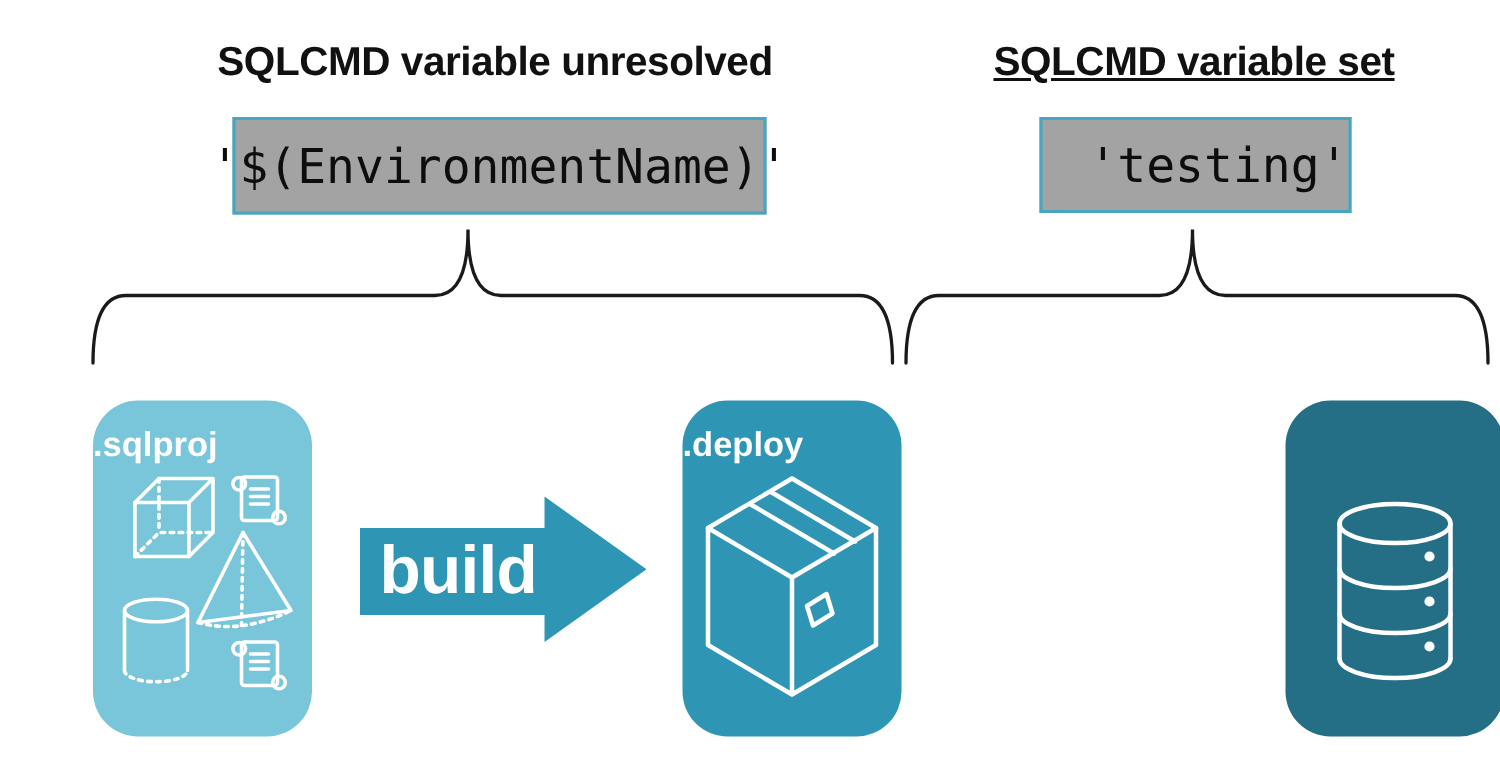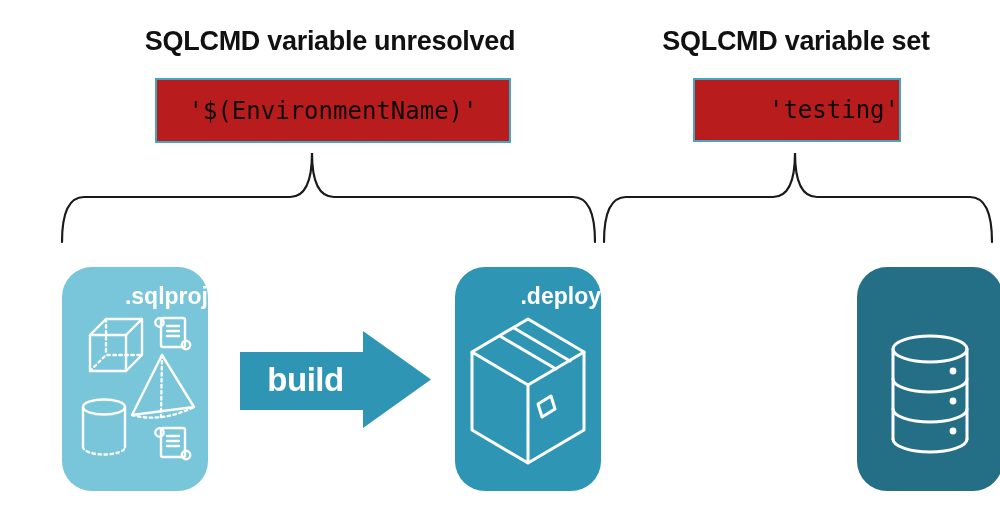--- a/index.html
+++ b/index.html
@@ -6,55 +6,55 @@
   .canvas{
     position:relative;width:1000px;height:522px;background:#fff;overflow:hidden;
     font-family:"Liberation Sans",sans-serif;
     margin-left:27px;
   }
   .title{
     position:absolute;top:24px;height:34px;line-height:34px;text-align:center;
     font-size:27px;font-weight:700;color:var(--text-color,#111);letter-spacing:-0.3px;
   }
   .title-left{left:103px;width:400px;}
-  .title-right{left:619px;width:300px;}
+  .title-right{left:619px;width:300px;text-decoration:underline;}
   .codebox{
-    position:absolute;top:78px;background:#b91c1c;
+    position:absolute;top:78px;background:#a3a3a3;
     border:2px solid var(--code-box-border,#45A6C0);
     display:flex;align-items:center;justify-content:center;
-    font-family:"DejaVu Sans Mono",monospace;font-size:24px;color:#0d0d0d;
+    font-family:"DejaVu Sans Mono",monospace;font-size:32px;color:#0d0d0d;
   }
   .codebox-left{left:128px;width:352px;height:61px;}
   .codebox-right{left:666px;width:204px;height:60px;justify-content:flex-end;}
   .braces{position:absolute;left:0;top:0;pointer-events:none;}
   .braces path{fill:none;stroke:var(--brace-stroke,#1a1a1a);stroke-width:2.2;stroke-linecap:round;}
   .stage{
     position:absolute;top:267px;width:146px;height:224px;border-radius:30px;
   }
   .stage-sqlproj{left:35px;background:var(--sqlproj-fill,#79C5D9);}
   .stage-dacpac{left:428px;background:var(--dacpac-fill,#2E96B4);}
   .stage-database{left:830px;background:var(--database-fill,#256F86);}
   .stage-label{
-    position:absolute;top:16px;left:0;width:100%;text-align:right;
+    position:absolute;top:16px;left:0;width:100%;text-align:left;
     font-size:23px;font-weight:700;color:#fff;
   }
   .stage-icon{position:absolute;left:0;top:0;width:146px;height:224px;}
   .stage-icon .ln{fill:none;stroke:var(--icon-stroke,#fff);stroke-width:2.4;stroke-linejoin:round;stroke-linecap:round;}
   .stage-icon .ln-thick{fill:none;stroke:var(--icon-stroke,#fff);stroke-width:3;stroke-linejoin:round;stroke-linecap:round;}
   .stage-icon .dash{stroke-dasharray:2.5,3.5;}
   .stage-icon .dot{fill:var(--icon-stroke,#fff);stroke:none;}
   .arrow{position:absolute;top:331px;height:97px;}
   .arrow-build{left:213px;width:191px;}
   .arrow-deploy{left:604px;width:194px;}
   .arrow svg{position:absolute;left:0;top:0;}
   .arrow-build polygon{fill:var(--build-arrow-fill,#2E96B4);}
   .arrow-deploy polygon{fill:var(--deploy-arrow-fill,#256F86);}
   .arrow-label{
     position:absolute;top:0;height:97px;display:flex;align-items:center;justify-content:center;
-    font-size:33px;font-weight:700;color:#fff;letter-spacing:-0.5px;
+    font-size:45px;font-weight:700;color:#fff;letter-spacing:-0.5px;
   }
   .arrow-build .arrow-label{left:4px;width:123px;}
   .arrow-deploy .arrow-label{left:2px;width:126px;}
 </style>
 </head>
 <body>
 
 <div class="canvas">
 
   <div class="title title-left">SQLCMD variable unresolved</div>

